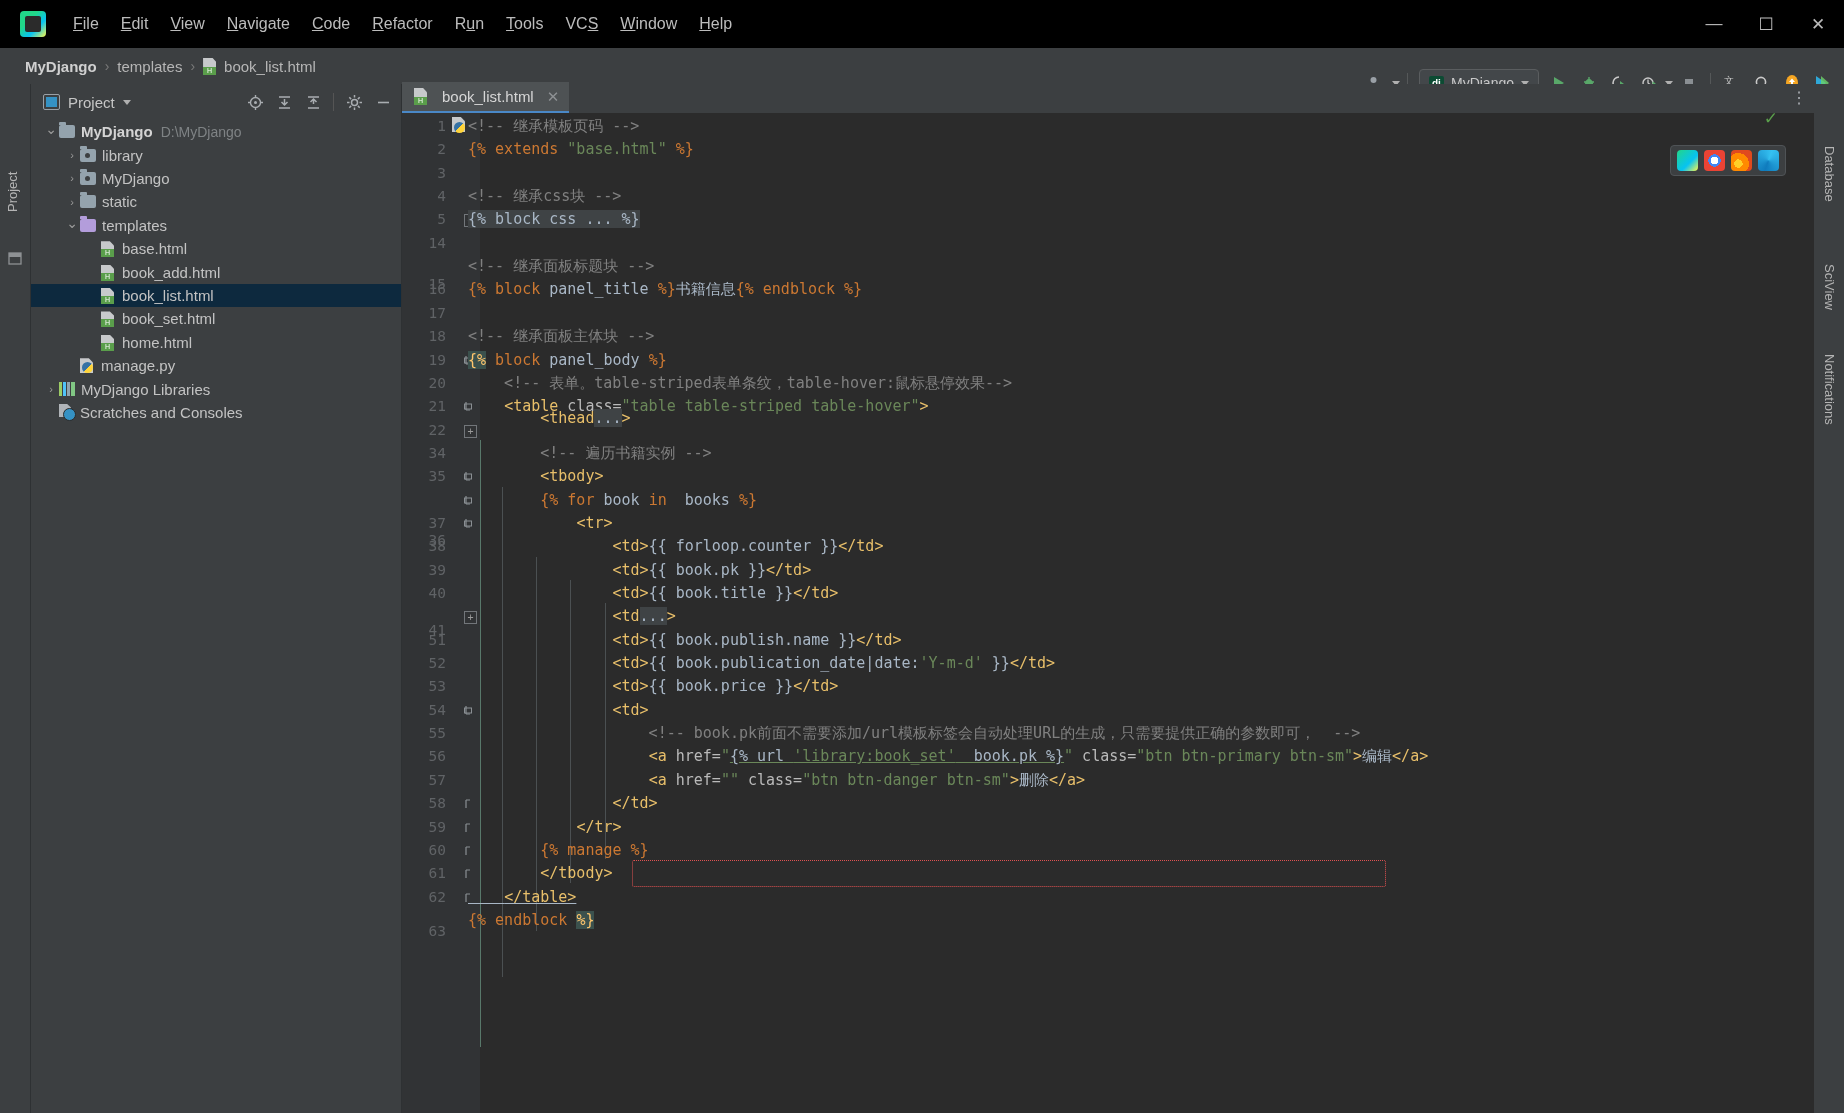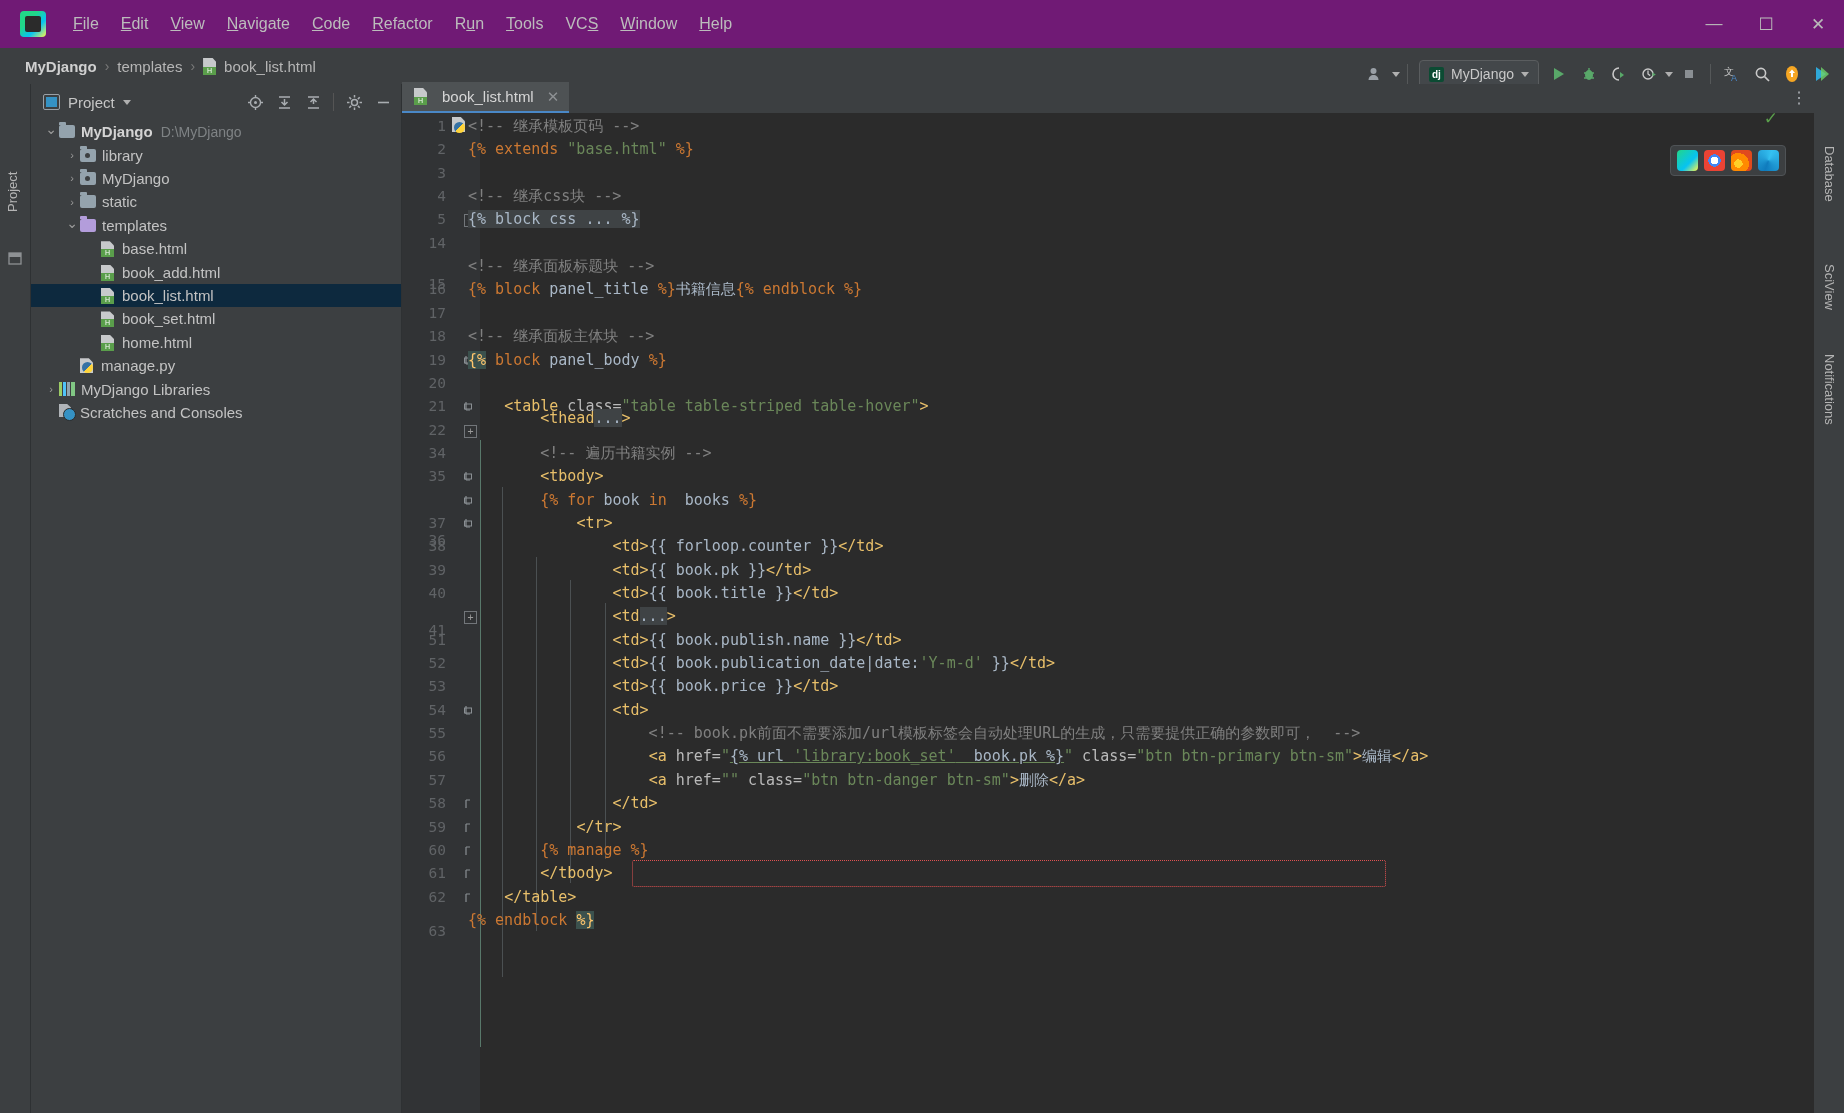--- a/index.html
+++ b/index.html
@@ -6,21 +6,21 @@
   body{
     width:1844px;height:1113px;overflow:hidden;
     background:#3c3f41;
     font-family:"Liberation Sans", sans-serif;
     font-size:15px;color:#bbbbbb;
     -webkit-font-smoothing:antialiased;
   }
   .app{position:relative;width:1844px;height:1113px;background:#3c3f41;}
 
   
-  .titlebar{position:absolute;left:0;top:0;width:1844px;height:48px;background:#701a75;display:flex;align-items:center;}
+  .titlebar{position:absolute;left:0;top:0;width:1844px;height:48px;background:#000000;display:flex;align-items:center;}
   .logo{width:26px;height:26px;margin-left:20px;margin-right:16px;border-radius:4px;
         background:linear-gradient(135deg,#21d789 0%,#21d789 35%,#07c3f2 65%,#fcf84a 100%);
         position:relative;flex:none;}
   .logo:after{content:"";position:absolute;left:5px;top:5px;width:16px;height:16px;background:#2b2b2b;border-radius:2px;}
   .menu{display:flex;align-items:center;gap:0px;}
   .menu-item{padding:5px 11px;color:#bcbcbc;font-size:16px;white-space:nowrap;cursor:default;}
   .menu-item u{text-decoration:underline;}
   .win-title{position:absolute;left:0;right:0;text-align:center;color:#9a9a9a;font-size:16px;pointer-events:none;}
   .win-ctl{position:absolute;right:0;top:0;height:48px;display:flex;align-items:center;}
   .wbtn{width:52px;height:44px;display:flex;align-items:center;justify-content:center;color:#b9b9b9;font-size:17px;}
@@ -29,21 +29,21 @@
   .navbar{position:absolute;left:0;top:48px;width:1844px;height:36px;background:#3c3f41;display:flex;align-items:center;}
   .crumbs{display:flex;align-items:center;margin-left:22px;font-size:15px;color:#b6b6b6;}
   .crumb{padding:2px 3px;white-space:nowrap;}
   .crumb.bold{font-weight:bold;color:#d0d0d0;}
   .crumb-sep{color:#7a7a7a;margin:0 5px;font-size:14px;}
   .html-ic{display:inline-block;width:15px;height:17px;position:relative;margin-right:6px;vertical-align:-3px;}
   .html-ic:before{content:"";position:absolute;left:0;top:0;width:13px;height:16px;background:#c7c9cb;
      clip-path:polygon(0 0,70% 0,100% 26%,100% 100%,0 100%);}
   .html-ic:after{content:"H";position:absolute;left:0;bottom:0;width:13px;height:8px;background:#5a9e4b;color:#fff;
      font-size:7px;line-height:8px;text-align:center;font-family:"Liberation Sans",sans-serif;}
-  .toolbar-right{position:absolute;right:8px;top:8px;height:36px;display:flex;align-items:center;gap:2px;}
+  .toolbar-right{position:absolute;right:8px;top:17px;height:36px;display:flex;align-items:center;gap:2px;}
   .tbtn{width:28px;height:28px;display:flex;align-items:center;justify-content:center;border-radius:3px;}
   .runcfg{display:flex;align-items:center;gap:7px;height:26px;padding:0 9px;border:1px solid #5a5d5f;border-radius:4px;
      background:#43474a;color:#c9c9c9;font-size:14px;margin:0 4px;}
   .dj-ic{width:15px;height:15px;border-radius:2px;background:#0c4b33;color:#fff;font-size:10px;line-height:15px;text-align:center;font-weight:bold;}
   .caret{width:0;height:0;border-left:4px solid transparent;border-right:4px solid transparent;border-top:5px solid #b0b0b0;}
   .tsep{width:1px;height:20px;background:#555859;margin:0 5px;}
 
   
   .leftstrip{position:absolute;left:0;top:84px;width:30px;height:1029px;background:#3c3f41;border-right:1px solid #2e3133;}
   .vtxt{position:absolute;white-space:nowrap;font-size:13px;color:#b5b5b5;transform-origin:left top;}
@@ -436,20 +436,21 @@
           <div class="lcode" style="top: 212.15px; line-height: 23.35px;"><span class="c-com">&lt;!-- 继承面板主体块 --&gt;</span></div>
           <div class="lnum" style="top: 235.5px; line-height: 23.35px;">19</div>
           <div class="fmark open" style="top: 241.5px;">
             <svg width="11" height="11" viewBox="0 0 11 11">
               <path d="M2 1v8M2 9h4" stroke="#8a8f93" stroke-width="1.2" fill="none"></path>
               <rect x="0.5" y="3" width="7" height="5" stroke="#8a8f93" stroke-width="1" fill="none"></rect>
             </svg>
           </div>
           <div class="lcode" style="top: 235.5px; line-height: 23.35px;"><span class="hl-brace">{%</span><span class="c-plain"> </span><span class="c-kw">block</span><span class="c-plain"> panel_body </span><span class="c-kw">%}</span></div>
           <div class="lnum" style="top: 258.85px; line-height: 23.35px;">20</div>
+          <div class="lcode" style="top: 258.85px; line-height: 23.35px;"><span class="c-com">    &lt;!-- 表单。table-striped表单条纹，table-hover:鼠标悬停效果--&gt;</span></div>
           <div class="lnum" style="top: 282.2px; line-height: 23.35px;">21</div>
           <div class="fmark open" style="top: 288.2px;">
             <svg width="11" height="11" viewBox="0 0 11 11">
               <path d="M2 1v8M2 9h4" stroke="#8a8f93" stroke-width="1.2" fill="none"></path>
               <rect x="0.5" y="3" width="7" height="5" stroke="#8a8f93" stroke-width="1" fill="none"></rect>
             </svg>
           </div>
           <div class="lcode" style="top: 282.2px; line-height: 23.35px;"><span class="c-plain">    </span><span class="c-tag">&lt;table </span><span class="c-attr">class=</span><span class="c-str">"table table-striped table-hover"</span><span class="c-tag">&gt;</span></div>
           <div class="lnum" style="top: 305.55px; line-height: 23.35px;">22</div>
           <div class="fmark plus" style="top: 311.55px;"></div>
@@ -536,21 +537,21 @@
               <path d="M2 10V2M2 2h4" stroke="#8a8f93" stroke-width="1.2" fill="none"></path>
             </svg>
           </div>
           <div class="lcode" style="top: 749.2px; line-height: 23.35px;"><span class="c-plain">        </span><span class="c-tag">&lt;/tbody&gt;</span></div>
           <div class="lnum" style="top: 772.55px; line-height: 23.35px;">62</div>
           <div class="fmark closeb" style="top: 778.55px;">
             <svg width="11" height="11" viewBox="0 0 11 11">
               <path d="M2 10V2M2 2h4" stroke="#8a8f93" stroke-width="1.2" fill="none"></path>
             </svg>
           </div>
-          <div class="lcode" style="top: 772.55px; line-height: 23.35px;"><span class="c-plain">    </span><span class="c-tag">&lt;/table&gt;</span></div>
+          <div class="lcode" style="top: 772.55px; line-height: 23.35px; text-decoration: underline;"><span class="c-plain">    </span><span class="c-tag">&lt;/table&gt;</span></div>
           <div class="lnum" style="top: 795.9px; line-height: 23.35px; margin-top: 11px;">63</div>
           <div class="lcode" style="top: 795.9px; line-height: 23.35px;"><span class="c-kw">{% </span><span class="c-kw">endblock</span><span class="c-plain"> </span><span class="hl-brace">%}</span></div>
         </div>
 
       <div class="errbox" style="left:230px;top:747px;width:752px;height:25px;"></div>
     </div>
 
     <div class="floaters">
       <div class="fi pc"></div>
       <div class="fi chrome"></div>

